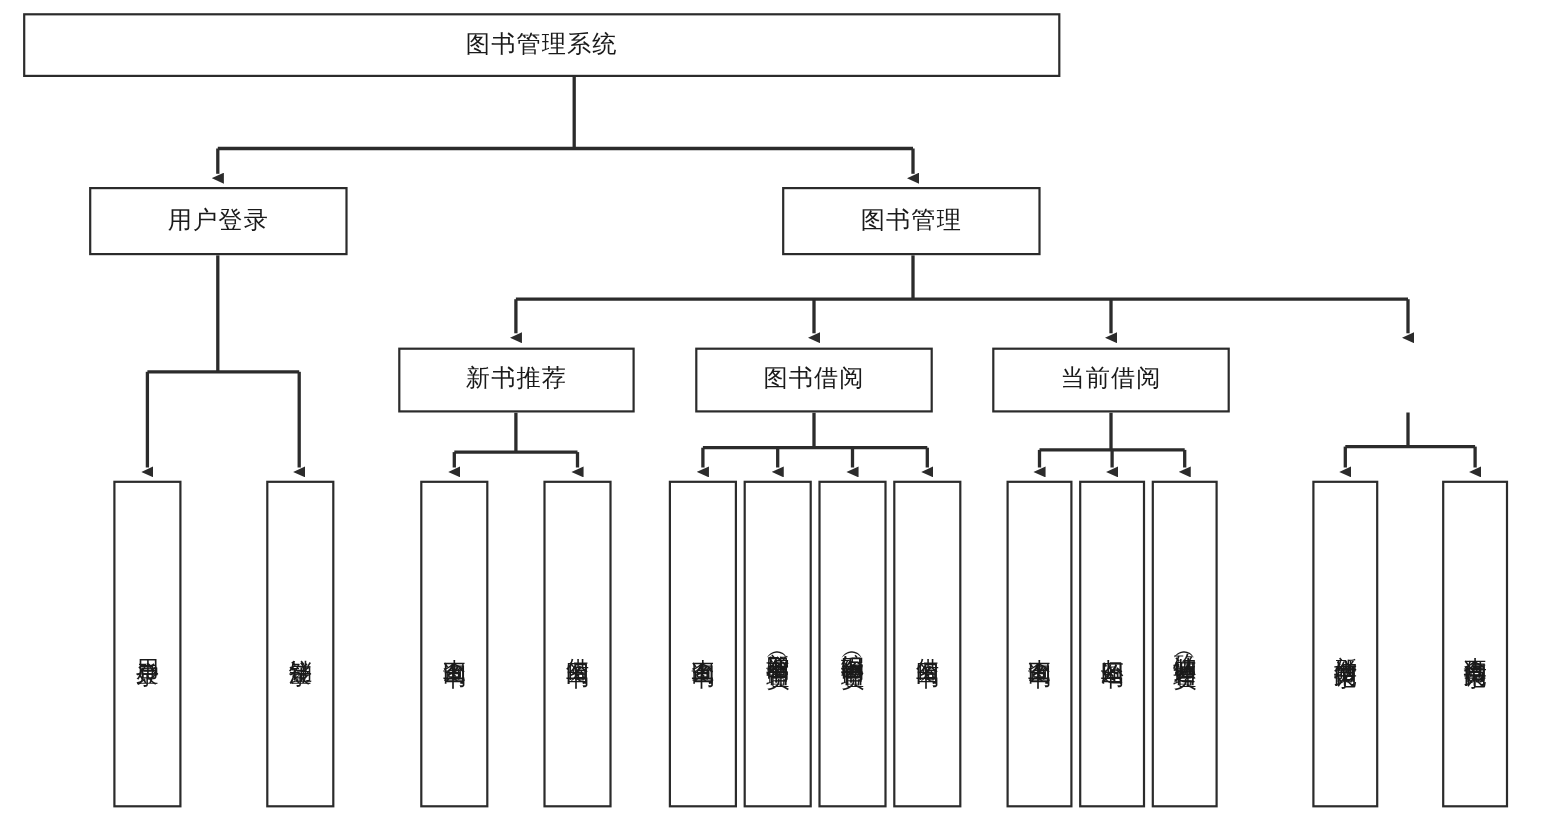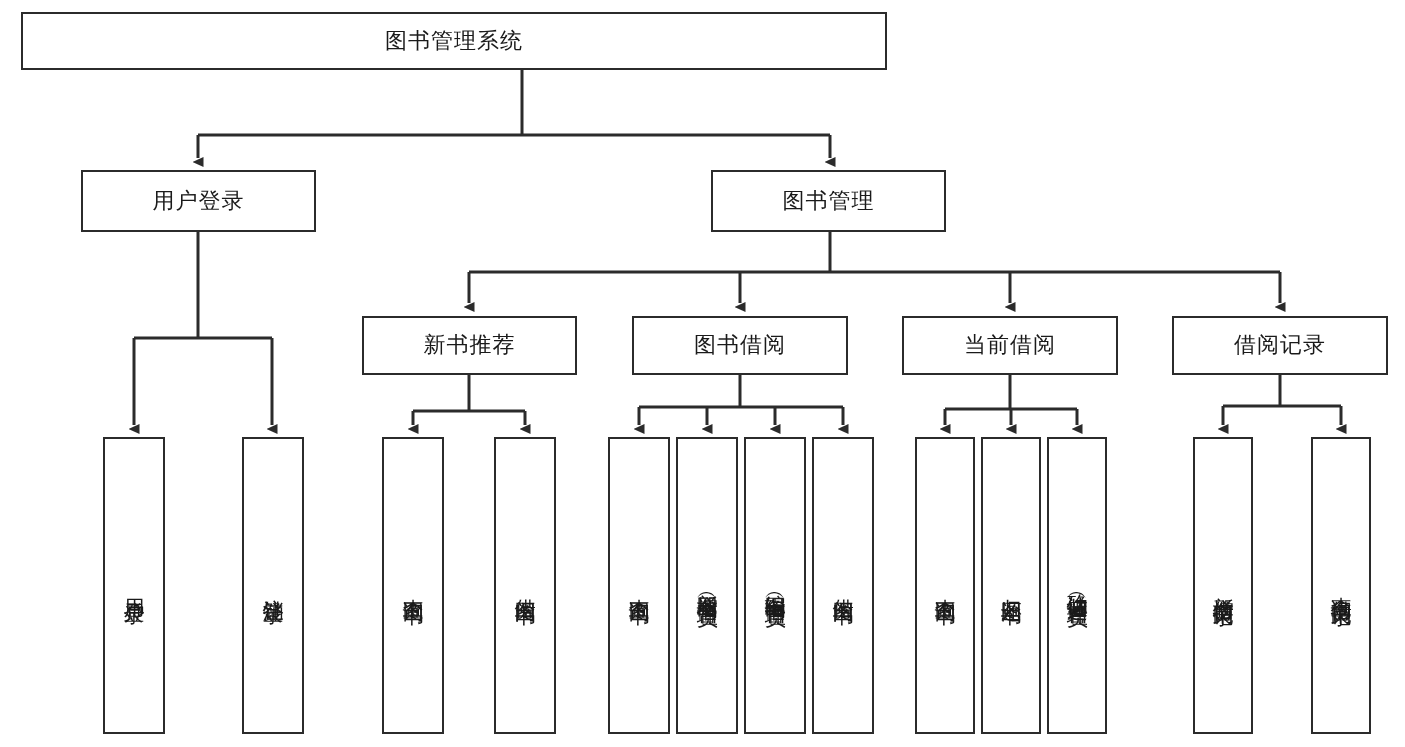--- a/index.html
+++ b/index.html
@@ -112,42 +112,39 @@
       <path d="M1011,409 L1011,425" marker-end="url(#arrow)"></path>
       <path d="M1077,409 L1077,425" marker-end="url(#arrow)"></path>
 
       <path d="M1280,375 L1280,406"></path>
       <path d="M1223,406 L1341,406"></path>
       <path d="M1223,406 L1223,425" marker-end="url(#arrow)"></path>
       <path d="M1341,406 L1341,425" marker-end="url(#arrow)"></path>
     </g>
   </svg>
 
-  <div class="node h" style="left:21px; top:12px; width:866px; height:58px;">
+  <div class="node h" style="left:21px; top:12px; width:943px; height:58px;">
     <span>图书管理系统</span>
   </div>
 
   <div class="node h" style="left:81px; top:170px; width:235px; height:62px;">
     <span>用户登录</span>
   </div>
   <div class="node h" style="left:362px; top:316px; width:215px; height:59px;">
     <span>新书推荐</span>
   </div>
 
   <div class="node h" style="left:711px; top:170px; width:235px; height:62px;">
     <span>图书管理</span>
   </div>
   <div class="node h" style="left:632px; top:316px; width:216px; height:59px;">
     <span>图书借阅</span>
   </div>
   <div class="node h" style="left:902px; top:316px; width:216px; height:59px;">
     <span>当前借阅</span>
-  </div>
-  <div class="node h" style="left:1172px; top:316px; width:216px; height:59px;">
-    <span>借阅记录</span>
   </div>
 
   <div class="node v" style="left:103px; top:437px; width:62px; height:297px;">
     <span class="vtext">用户登录</span>
   </div>
   <div class="node v" style="left:242px; top:437px; width:62px; height:297px;">
     <span class="vtext">注销登录</span>
   </div>
 
   <div class="node v" style="left:382px; top:437px; width:62px; height:297px;">

